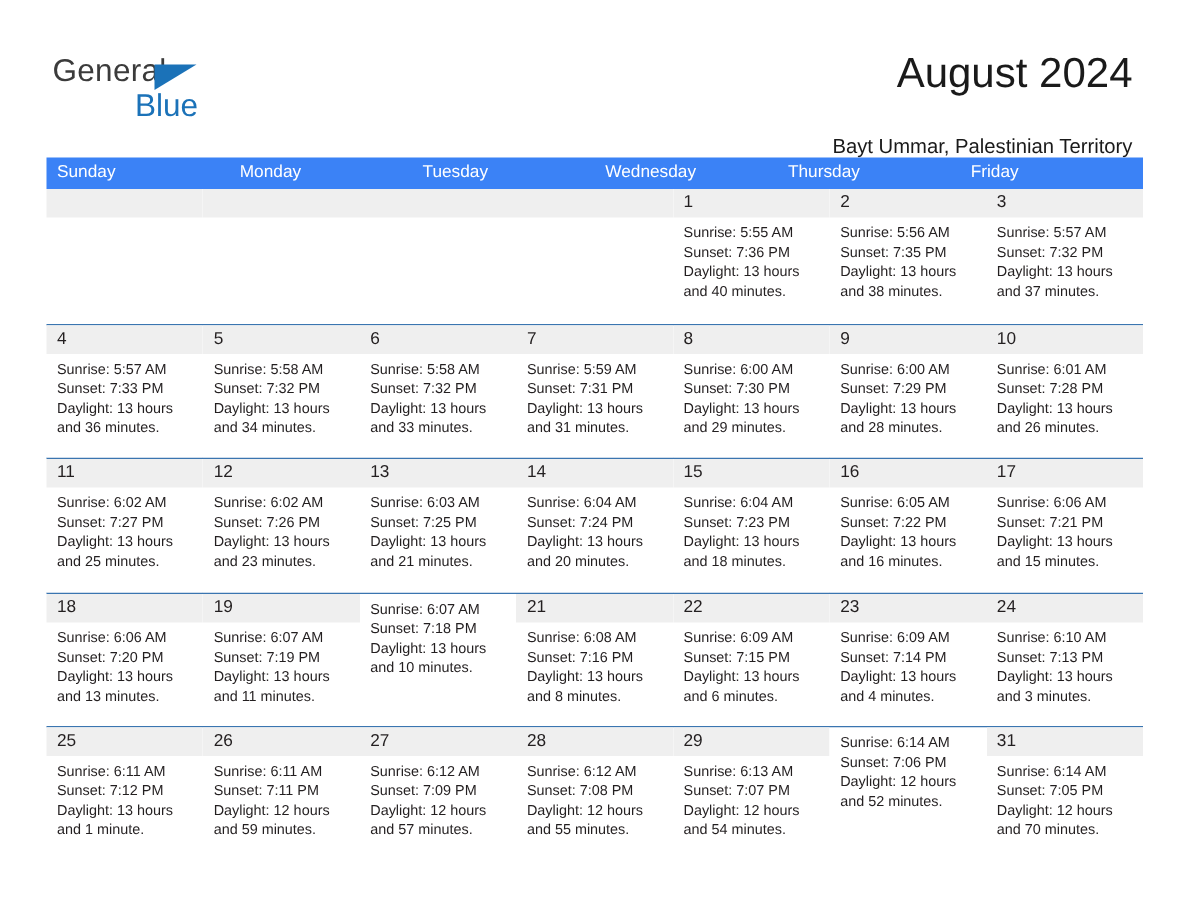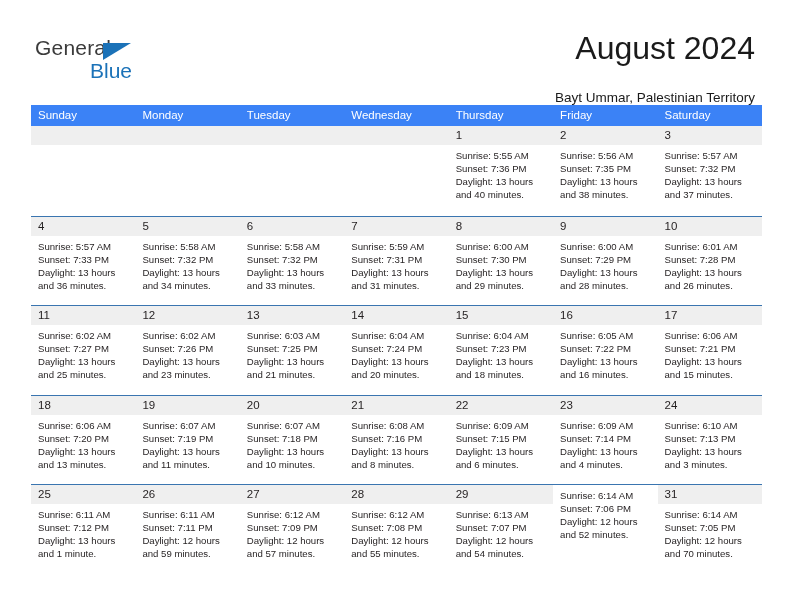--- a/index.html
+++ b/index.html
@@ -62,21 +62,21 @@
     top: 23px;
     font-size: 21px;
     color: #1b72b8;
     line-height: 24px;
   }
 
   .title {
     position: absolute;
     right: 37px;
     top: 32px;
-    font-size: 32px;
+    font-size: 28px;
     color: #1a1a1a;
     text-align: right;
     line-height: 33px;
     white-space: nowrap;
     margin-left: 8px;
   }
   .subtitle {
     position: absolute;
     right: 37px;
     top: 90px;
@@ -162,21 +162,20 @@
   </div>
 
   <div class="calendar">
     <div class="weekdays" id="weekday-row">
         <div class="weekday">Sunday</div>
         <div class="weekday">Monday</div>
         <div class="weekday">Tuesday</div>
         <div class="weekday">Wednesday</div>
         <div class="weekday">Thursday</div>
         <div class="weekday">Friday</div>
-        <div class="weekday">Saturday</div>
       </div>
     <div id="weeks-container">
         <div class="week">
           <div class="day empty">
             <div class="day-number"></div>
             <div class="day-info"></div>
           </div>
           <div class="day empty">
             <div class="day-number"></div>
             <div class="day-info"></div>
@@ -360,21 +359,20 @@
           <div class="day">
             <div class="day-number">19</div>
             <div class="day-info">
               <div>Sunrise: 6:07 AM</div>
               <div>Sunset: 7:19 PM</div>
               <div>Daylight: 13 hours</div>
               <div>and 11 minutes.</div>
             </div>
           </div>
           <div class="day">
-            <div class="day-number">20</div>
             <div class="day-info">
               <div>Sunrise: 6:07 AM</div>
               <div>Sunset: 7:18 PM</div>
               <div>Daylight: 13 hours</div>
               <div>and 10 minutes.</div>
             </div>
           </div>
           <div class="day">
             <div class="day-number">21</div>
             <div class="day-info">

